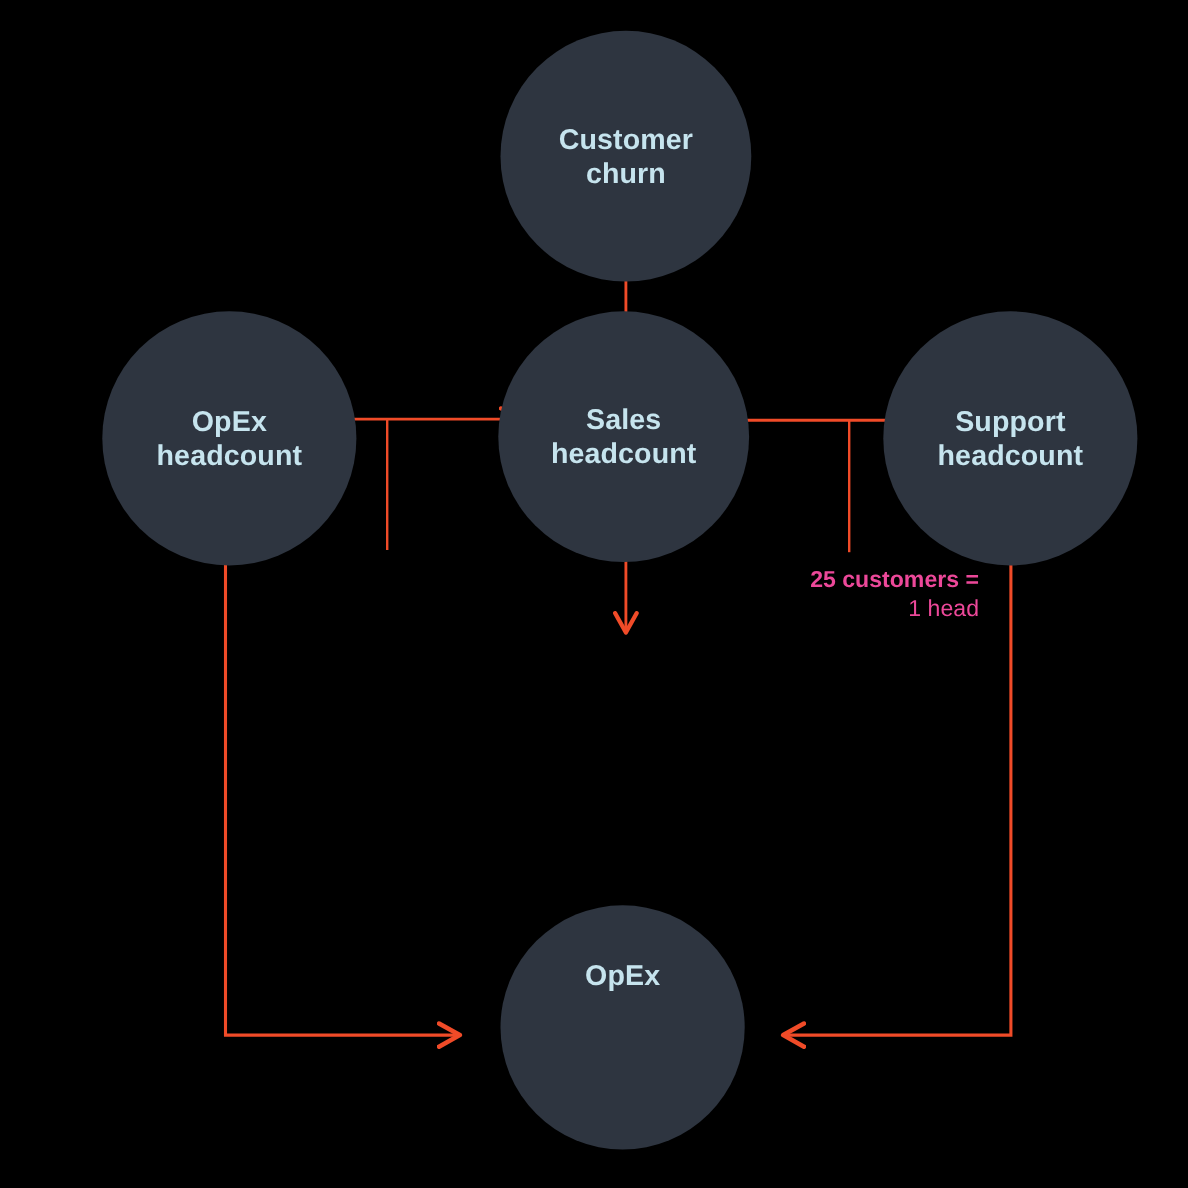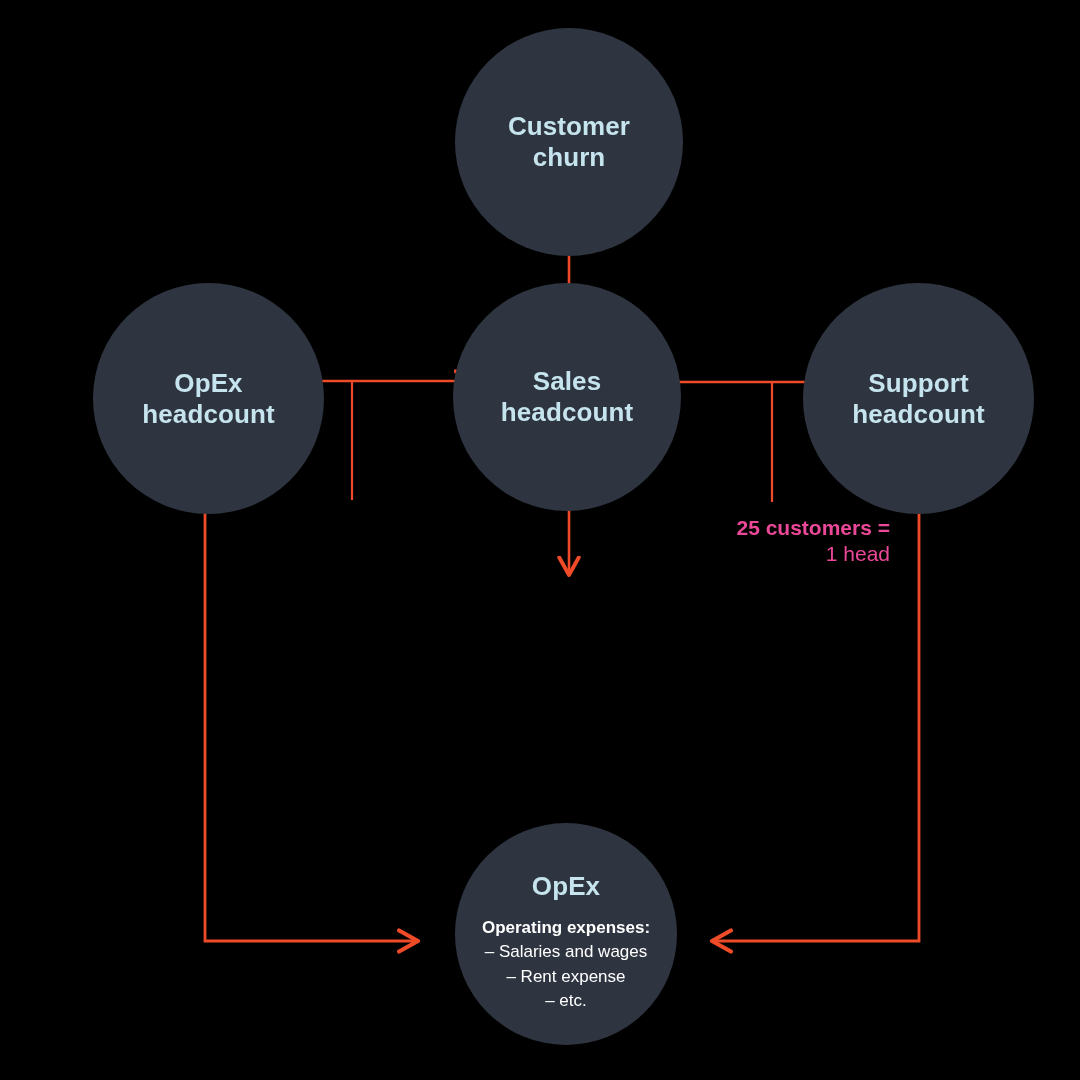--- a/index.html
+++ b/index.html
@@ -178,26 +178,20 @@
   <div class="node" id="node-support-headcount">
     <div class="node-title">
       <span>Support</span><br>
       <span>headcount</span>
     </div>
   </div>
 
 
   <div class="node" id="node-opex">
     <div class="node-title">OpEx</div>
-    <div class="opex-detail">
-      <span class="opex-heading">Operating expenses:</span>
-      <span class="opex-line">– Salaries and wages</span>
-      <span class="opex-line">– Rent expense</span>
-      <span class="opex-line">– etc.</span>
-    </div>
   </div>
 
 
   <div class="edge-label" id="label-support-ratio">
     <span class="l1">25 customers =</span>
     <span class="l2">1 head</span>
   </div>
 
 </div>
 

